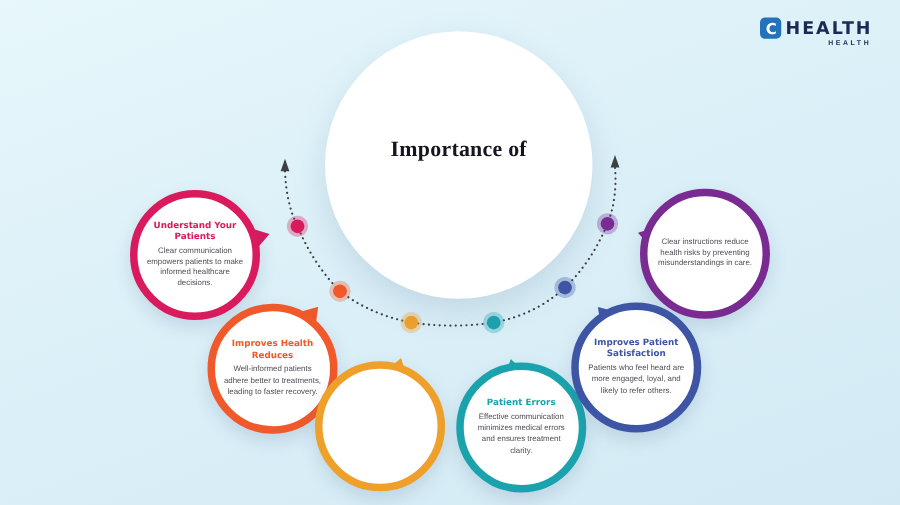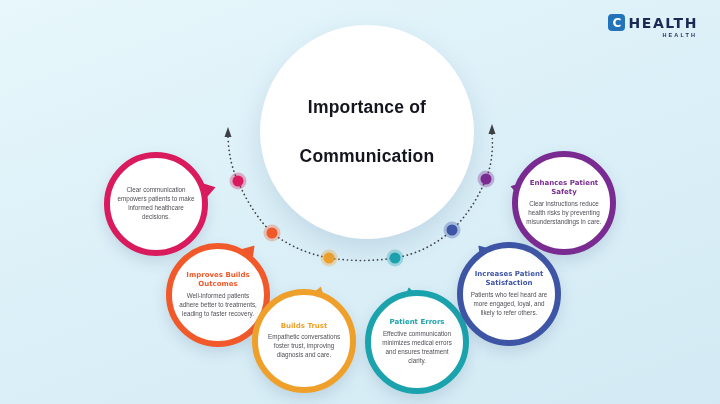--- a/index.html
+++ b/index.html
@@ -37,21 +37,21 @@
   .center-circle{
     position:absolute;left:260px;top:25px;
     width:214px;height:214px;border-radius:50%;
     background:#fff;
     box-shadow:0 10px 26px rgba(90,125,160,.20);
     display:flex;align-items:center;justify-content:center;
     text-align:center;
   }
   .center-title{
     margin:0;font-size:17.5px;line-height:1.42;font-weight:bold;
-    font-family:Liberation Sans, sans-serif;
+    font-family:Liberation Serif, serif;
     letter-spacing:.2px;
   }
 
   
   .arc-layer{position:absolute;left:0;top:0;}
 
   
   .bubble{
     position:absolute;
     width:104px;height:104px;border-radius:50%;
@@ -125,64 +125,59 @@
       <span class="logo-c" style="background: rgb(34, 115, 186);">C</span>
       <span class="logo-text" style="color: rgb(27, 42, 85);">HEALTH</span>
     </div>
     <span class="logo-sub" style="color: rgb(27, 42, 85);">HEALTH</span>
   </div>
 
   <div class="center-circle">
     <h1 class="center-title" style="color: rgb(21, 21, 31);">
       <span>Importance of</span><br>
       <br>
-      <span>Communication</span>
     </h1>
   </div>
 
   <div class="bubble bubble-1" style="border-color: rgb(217, 26, 93);">
     <span class="tail" style="background: rgb(217, 26, 93);"></span>
     <div class="bubble-inner">
+      <div class="bubble-title" style="color: rgb(217, 26, 93);">Understand Your Patients</div>
       <div class="bubble-body">Clear communication empowers patients to make informed healthcare decisions.</div>
     </div>
   </div>
 
   <div class="bubble bubble-2" style="border-color: rgb(241, 89, 42);">
     <span class="tail" style="background: rgb(241, 89, 42);"></span>
     <div class="bubble-inner">
-      <div class="bubble-title" style="color: rgb(241, 89, 42);">Improves Builds Outcomes</div>
+      <div class="bubble-title" style="color: rgb(241, 89, 42);">Improves Health Reduces</div>
       <div class="bubble-body">Well-informed patients adhere better to treatments, leading to faster recovery.</div>
     </div>
   </div>
 
   <div class="bubble bubble-3" style="border-color: rgb(238, 160, 42);">
     <span class="tail" style="background: rgb(238, 160, 42);"></span>
-    <div class="bubble-inner">
-      <div class="bubble-title" style="color: rgb(238, 160, 42);">Builds Trust</div>
-      <div class="bubble-body">Empathetic conversations foster trust, improving diagnosis and care.</div>
-    </div>
   </div>
 
   <div class="bubble bubble-4" style="border-color: rgb(27, 163, 173);">
     <span class="tail" style="background: rgb(27, 163, 173);"></span>
     <div class="bubble-inner">
       <div class="bubble-title" style="color: rgb(27, 163, 173);">Patient Errors</div>
       <div class="bubble-body">Effective communication minimizes medical errors and ensures treatment clarity.</div>
     </div>
   </div>
 
   <div class="bubble bubble-5" style="border-color: rgb(62, 85, 166);">
     <span class="tail" style="background: rgb(62, 85, 166);"></span>
     <div class="bubble-inner">
-      <div class="bubble-title" style="color: rgb(62, 85, 166);">Increases Patient Satisfaction</div>
+      <div class="bubble-title" style="color: rgb(62, 85, 166);">Improves Patient Satisfaction</div>
       <div class="bubble-body">Patients who feel heard are more engaged, loyal, and likely to refer others.</div>
     </div>
   </div>
 
   <div class="bubble bubble-6" style="border-color: rgb(122, 43, 146);">
     <span class="tail" style="background: rgb(122, 43, 146);"></span>
     <div class="bubble-inner">
-      <div class="bubble-title" style="color: rgb(122, 43, 146);">Enhances Patient Safety</div>
       <div class="bubble-body">Clear instructions reduce health risks by preventing misunderstandings in care.</div>
     </div>
   </div>
 
 </div>
 
 </body></html>

